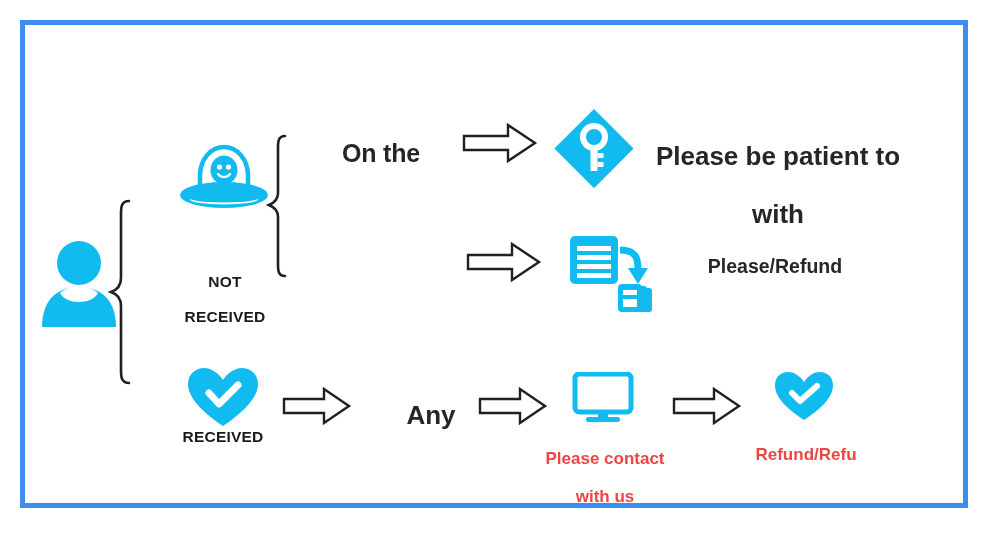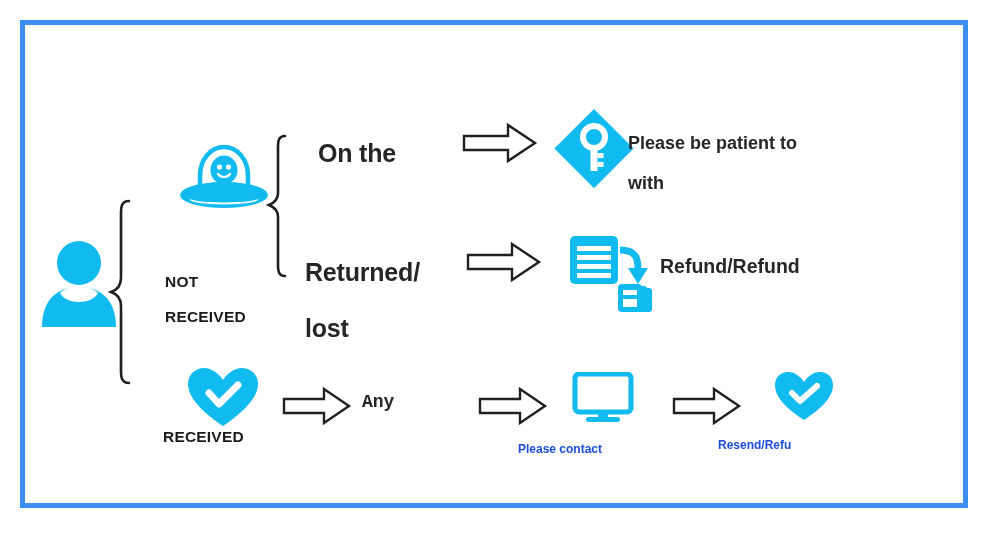--- a/index.html
+++ b/index.html
@@ -24,50 +24,51 @@
     left: 20px;
     top: 20px;
     width: 948px;
     height: 488px;
     border: 5px solid #3b8ef0;
     background: #ffffff;
     box-sizing: border-box;
   }
   .label {
     position: absolute;
+    text-align: center;
     color: #262626;
     line-height: 1.12;
     white-space: pre-line;
   }
   .branch-text {
     font-size: 25px;
     font-weight: bold;
     color: #262626;
     letter-spacing: -0.2px;
   }
   .caps-label {
     font-size: 15.5px;
     font-weight: bold;
     color: #1a1a1a;
     letter-spacing: 0.2px;
   }
   .result-text {
-    font-size: 18px;
+    font-size: 26px;
     font-weight: bold;
     color: #262626;
   }
   .result-text-sm {
     font-size: 19.5px;
     font-weight: bold;
     color: #262626;
   }
   .small-text {
-    font-size: 12px;
-    font-weight: bold;
-    color: #1d4ed8;
+    font-size: 17px;
+    font-weight: bold;
+    color: #ef4444;
   }
   .icon-box {
     position: absolute;
     display: block;
   }
   .brace {
     position: absolute;
   }
   .arrow {
     position: absolute;
@@ -143,24 +144,20 @@
       <rect x="45.5" y="46" width="6" height="5" fill="#ffffff"></rect>
       <rect x="45.5" y="55" width="6" height="5" fill="#ffffff"></rect>
     </svg>
   </div>
 
   <div class="label result-text" style="left:628px; top:113px; width:300px;">
     <div>Please be patient to</div>
     <div>with</div>
   </div>
 
-  <div class="label branch-text" style="left:305px; top:230px; width:146px;">
-    <div>Returned/</div>
-    <div>lost</div>
-  </div>
 
   <div class="arrow" style="left:466px; top:241px; width:76px; height:42px;">
     <svg width="76" height="42" viewBox="0 0 76 42">
       <path d="M2 14 L46 14 L46 3 L73 21 L46 39 L46 28 L2 28 Z" fill="#ffffff" stroke="#231f20" stroke-width="2.4" stroke-linejoin="miter"></path>
     </svg>
   </div>
 
   <div class="icon-box" style="left:568px; top:232px; width:86px; height:88px;">
     <svg width="86" height="88" viewBox="0 0 86 88">
 
@@ -174,66 +171,67 @@
       <path d="M60 36 L70 52 L80 36 Z" fill="#12bbef"></path>
 
       <rect x="66" y="56" width="18" height="24" rx="3" fill="#12bbef"></rect>
       <rect x="61" y="54" width="18" height="26" rx="3" fill="#12bbef"></rect>
       <rect x="50" y="52" width="24" height="28" rx="4" fill="#12bbef"></rect>
       <rect x="55" y="58" width="14" height="5" fill="#ffffff"></rect>
       <rect x="55" y="67" width="14" height="8" fill="#ffffff"></rect>
     </svg>
   </div>
 
-  <div class="label result-text-sm" style="left:660px; top:256px; width:230px;">Refund/Refund</div>
+  <div class="label result-text-sm" style="left:660px; top:256px; width:230px;">Please/Refund</div>
 
   <div class="icon-box" style="left:186px; top:366px; width:74px; height:62px;">
     <svg width="74" height="62" viewBox="0 0 74 62">
       <path d="M37 60 C10 42 2 28 2 18 C2 8 10 2 18 2 C26 2 33 8 37 14 C41 8 48 2 56 2 C64 2 72 8 72 18 C72 28 64 42 37 60 Z" fill="#12bbef"></path>
       <path d="M23 27 L33 38 L52 19" fill="none" stroke="#ffffff" stroke-width="7" stroke-linecap="round" stroke-linejoin="round"></path>
     </svg>
   </div>
   <div class="label caps-label" style="left:163px; top:428px; width:120px;">RECEIVED</div>
 
   <div class="arrow" style="left:282px; top:386px; width:70px; height:40px;">
     <svg width="70" height="40" viewBox="0 0 70 40">
       <path d="M2 13 L42 13 L42 3 L67 20 L42 37 L42 27 L2 27 Z" fill="#ffffff" stroke="#231f20" stroke-width="2.4" stroke-linejoin="miter"></path>
     </svg>
   </div>
 
-  <div class="label result-text" style="left:362px; top:372px; width:138px;font-family:Liberation Mono, monospace;">
+  <div class="label result-text" style="left:362px; top:372px; width:138px;">
     <div>Any</div>
   </div>
 
   <div class="arrow" style="left:478px; top:386px; width:70px; height:40px;">
     <svg width="70" height="40" viewBox="0 0 70 40">
       <path d="M2 13 L42 13 L42 3 L67 20 L42 37 L42 27 L2 27 Z" fill="#ffffff" stroke="#231f20" stroke-width="2.4" stroke-linejoin="miter"></path>
     </svg>
   </div>
 
   <div class="icon-box" style="left:572px; top:372px; width:62px; height:54px;">
     <svg width="62" height="54" viewBox="0 0 62 54">
       <rect x="3" y="2" width="56" height="38" rx="4" fill="none" stroke="#12bbef" stroke-width="5"></rect>
       <rect x="26" y="40" width="10" height="7" fill="#12bbef"></rect>
       <rect x="14" y="45" width="34" height="5" rx="2.5" fill="#12bbef"></rect>
     </svg>
   </div>
   <div class="label small-text" style="left:518px; top:430px; width:174px;">
     <div>Please contact</div>
+    <div>with us</div>
   </div>
 
   <div class="arrow" style="left:672px; top:386px; width:70px; height:40px;">
     <svg width="70" height="40" viewBox="0 0 70 40">
       <path d="M2 13 L42 13 L42 3 L67 20 L42 37 L42 27 L2 27 Z" fill="#ffffff" stroke="#231f20" stroke-width="2.4" stroke-linejoin="miter"></path>
     </svg>
   </div>
 
   <div class="icon-box" style="left:773px; top:370px; width:62px; height:52px;">
     <svg width="62" height="52" viewBox="0 0 62 52">
       <path d="M31 50 C8 35 2 24 2 15 C2 7 8 2 15 2 C22 2 28 7 31 12 C34 7 40 2 47 2 C54 2 60 7 60 15 C60 24 54 35 31 50 Z" fill="#12bbef"></path>
       <path d="M19 23 L27 31 L44 16" fill="none" stroke="#ffffff" stroke-width="6" stroke-linecap="round" stroke-linejoin="round"></path>
     </svg>
   </div>
   <div class="label small-text" style="left:718px; top:426px; width:176px;">
-    <div>Resend/Refu</div>
+    <div>Refund/Refu</div>
   </div>
 
 </div>
 
 </body></html>

